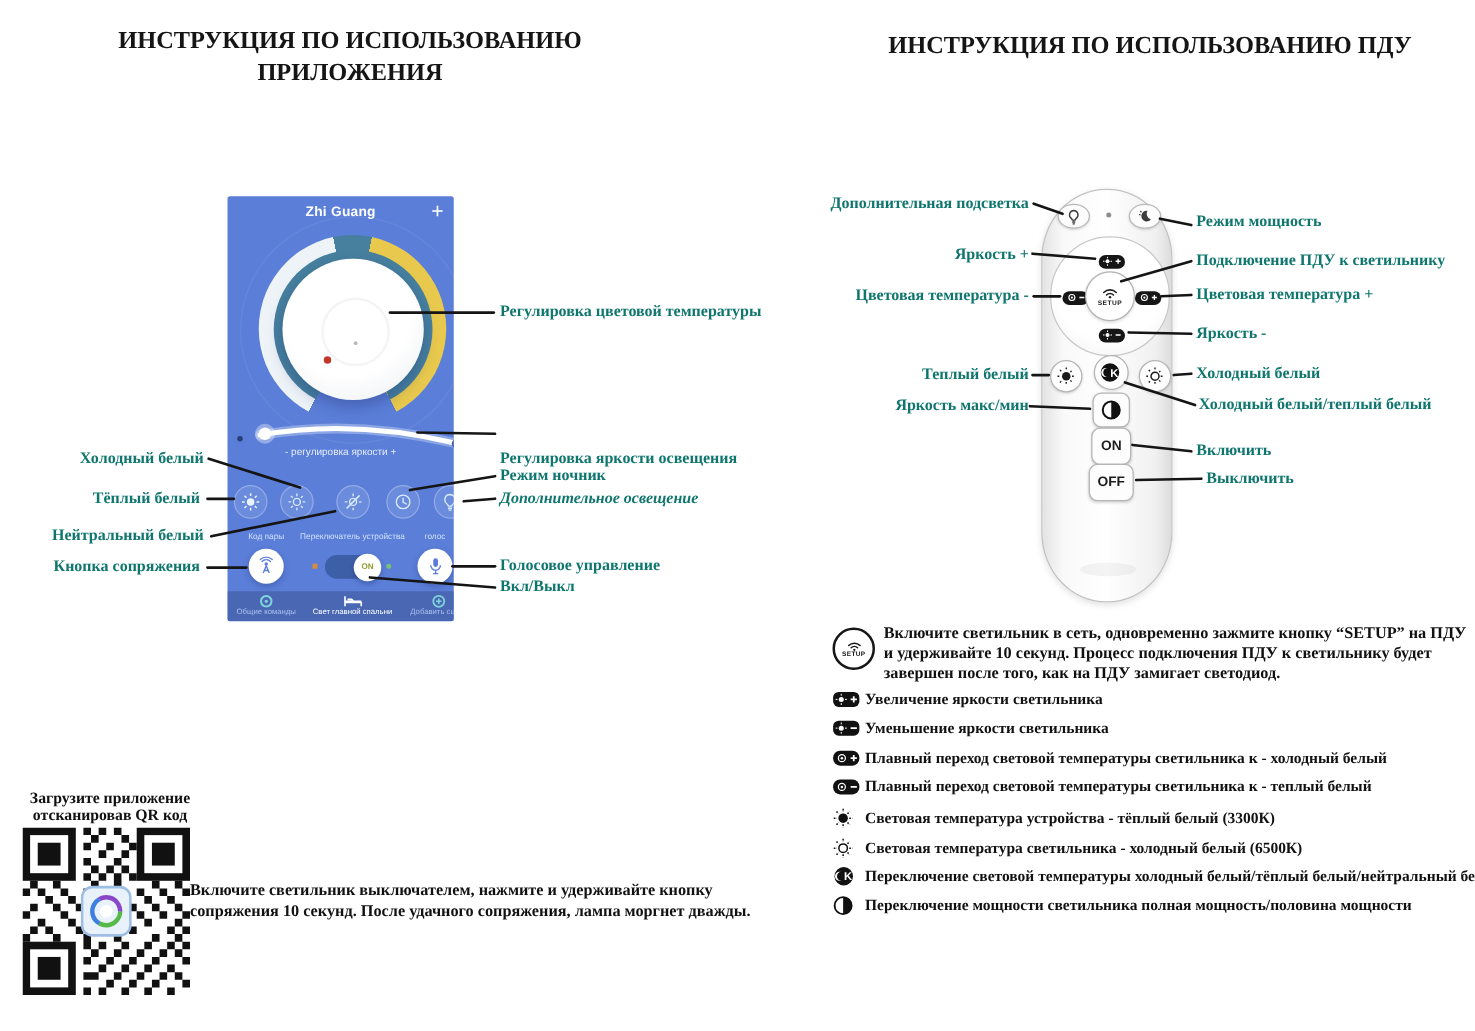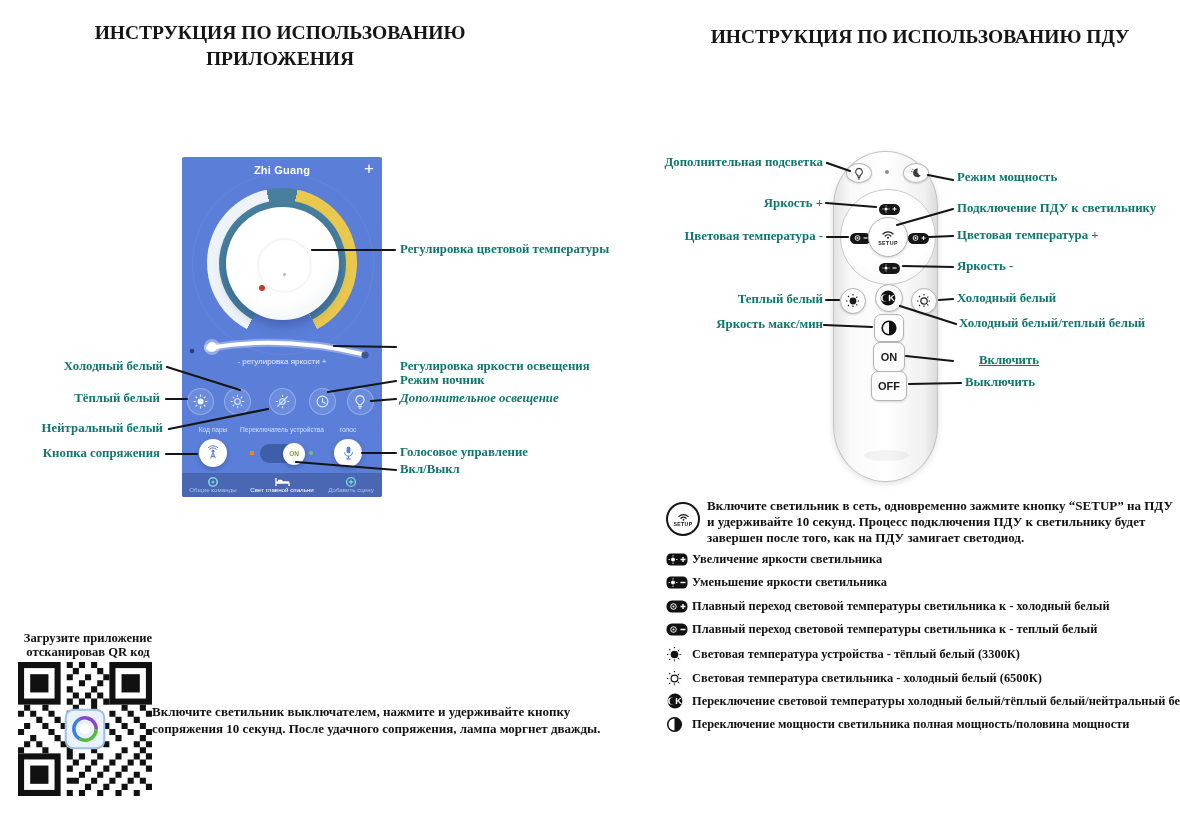--- a/index.html
+++ b/index.html
@@ -5,21 +5,21 @@
   html,body{margin:0;padding:0;background:#fff;}
   .page{position:relative;width:1180px;height:825px;background:#fff;overflow:hidden;
         font-family:"Liberation Serif",serif;color:#111;}
   .title{position:absolute;font-weight:bold;font-size:19.5px;line-height:1.32;text-align:center;color:#151515;}
   .lbl{position:absolute;font-weight:bold;font-size:12.8px;white-space:nowrap;color:#0f766e;}
   .lbl.r{text-align:right;}
   .lines{position:absolute;left:0;top:0;z-index:50;pointer-events:none;}
   .lines line{stroke:#151515;stroke-width:2.2;stroke-linecap:round;}
 
   
-  .app{position:absolute;left:182px;top:157px;width:200px;height:340px;background:#5b7ed8;
+  .app{position:absolute;left:182px;top:157px;width:181px;height:340px;background:#5b7ed8;
        font-family:"Liberation Sans",sans-serif;overflow:hidden;border-radius:2px;}
   .app-title{position:absolute;top:7px;left:0;width:100%;text-align:center;color:#fff;
              font-size:11px;font-weight:bold;letter-spacing:.2px;}
   .app-plus{position:absolute;top:2px;right:8px;color:#fff;font-size:17px;font-weight:300;cursor:default;}
   .halo{position:absolute;border-radius:50%;border:1px solid rgba(255,255,255,.07);}
   .arc{position:absolute;left:25px;top:31px;width:150px;height:150px;border-radius:50%;
        background:conic-gradient(from 0deg,#47809f 0 12deg,#e9c94d 12deg 152deg,rgba(0,0,0,0) 152deg 208deg,#eef3f8 208deg 348deg,#47809f 348deg 360deg);}
   .teal{position:absolute;left:36.5px;top:42.5px;width:127px;height:127px;border-radius:50%;
         background:conic-gradient(from 0deg,#47809f 0 152deg,rgba(0,0,0,0) 152deg 208deg,#47809f 208deg 360deg);}
   .knob{position:absolute;left:43.5px;top:49.5px;width:113px;height:113px;border-radius:50%;
@@ -362,21 +362,21 @@
   <div class="lbl r" style="left:599px;top:229px;width:224px;">Цветовая температура -</div>
   <div class="lbl r" style="left:599px;top:292px;width:224px;">Теплый белый</div>
   <div class="lbl r" style="left:599px;top:317px;width:224px;">Яркость макс/мин</div>
 
   <div class="lbl" style="left:957px;top:170px;">Режим мощность</div>
   <div class="lbl" style="left:957px;top:201px;">Подключение ПДУ к светильнику</div>
   <div class="lbl" style="left:957px;top:228px;">Цветовая температура +</div>
   <div class="lbl" style="left:957px;top:259px;">Яркость -</div>
   <div class="lbl" style="left:957px;top:291px;">Холодный белый</div>
   <div class="lbl" style="left:959px;top:316px;">Холодный белый/теплый белый</div>
-  <div class="lbl" style="left:979px;top:353px;text-decoration:underline;">Включить</div>
+  <div class="lbl" style="left:957px;top:353px;">Включить</div>
   <div class="lbl" style="left:965px;top:375px;">Выключить</div>
 
   <div class="setup-note-icon">
     <svg width="15" height="10" viewBox="0 0 16 11">
         <path d="M3 6a7 7 0 0 1 10 0 M5.2 8a4 4 0 0 1 5.6 0" fill="none" stroke="#161616" stroke-width="1.3" stroke-linecap="round"></path>
         <circle cx="8" cy="9.7" r="1" fill="#161616"></circle>
       </svg>
     <span style="font-family:'Liberation Sans',sans-serif;font-size:5.2px;font-weight:bold;letter-spacing:.3px;">SETUP</span>
   </div>
   <div class="setup-note-txt">Включите светильник в сеть, одновременно зажмите кнопку “SETUP” на ПДУ и удерживайте 10 секунд. Процесс подключения ПДУ к светильнику будет завершен после того, как на ПДУ замигает светодиод.</div>

